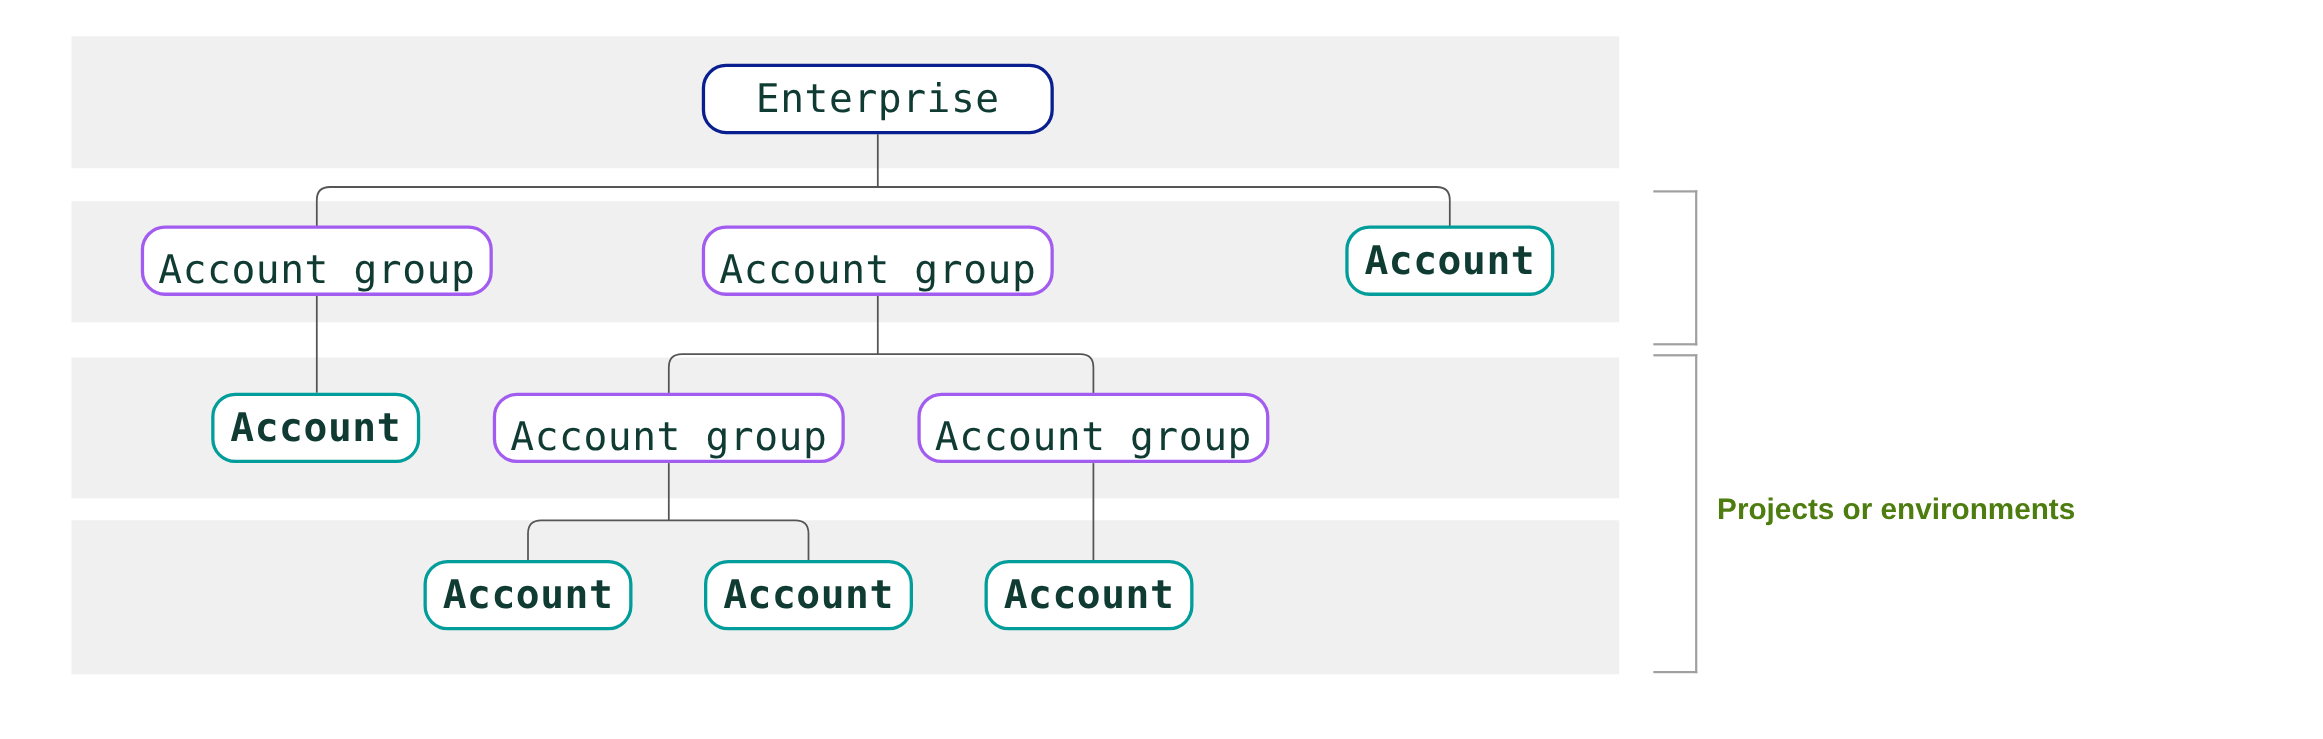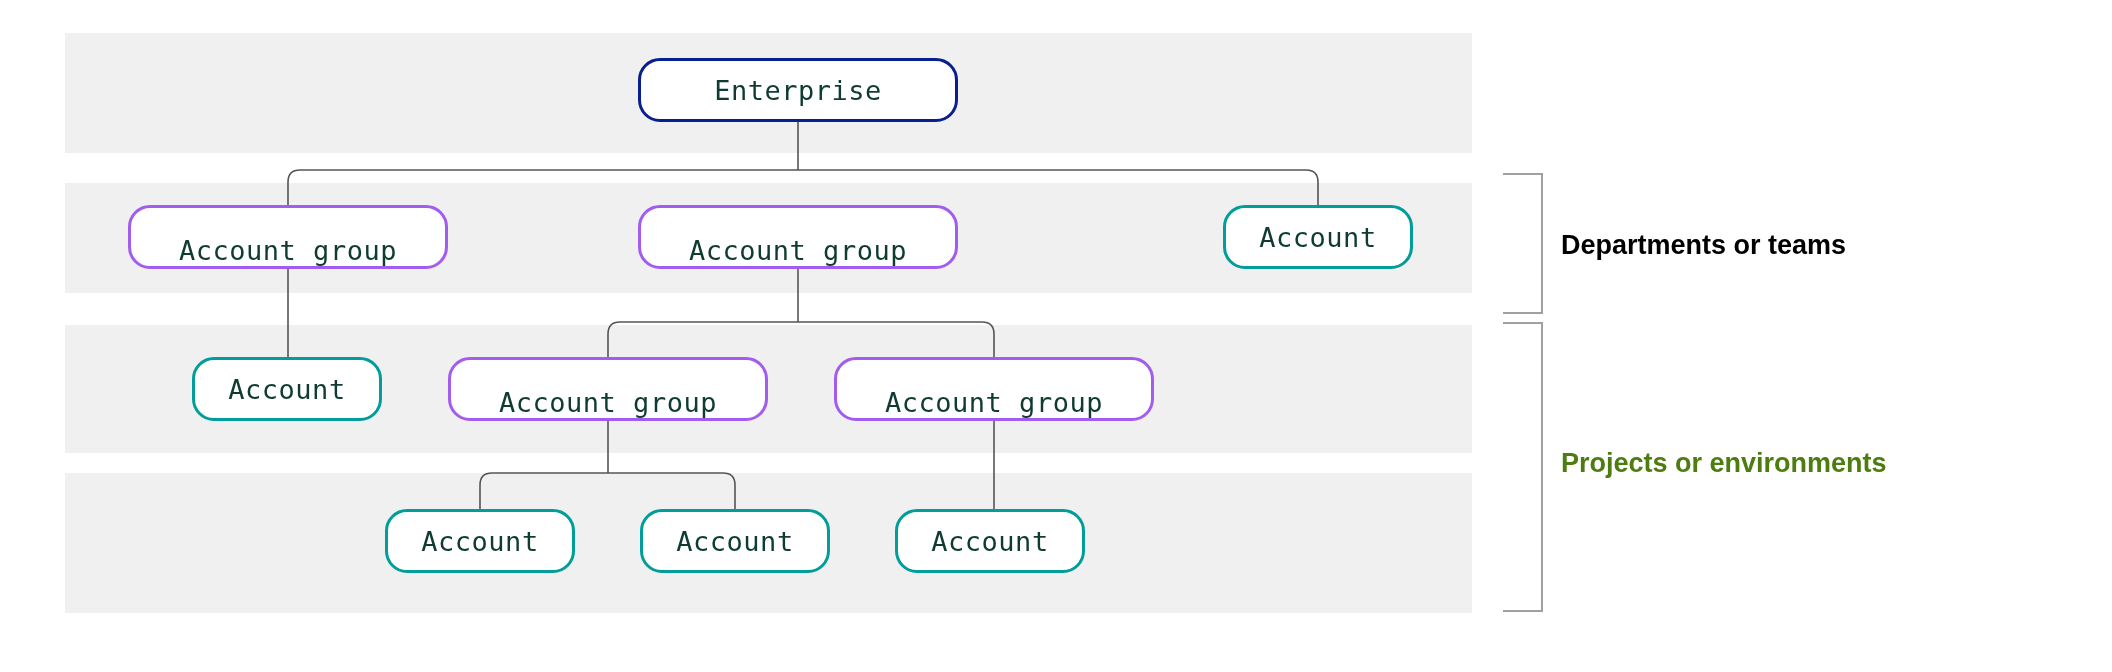--- a/index.html
+++ b/index.html
@@ -45,28 +45,28 @@
     position: absolute;
     box-sizing: border-box;
     background: #ffffff;
     border-radius: 22px;
     border-width: 3px;
     border-style: solid;
     display: flex;
     align-items: center;
     justify-content: center;
     font-family: "DejaVu Sans Mono", "Liberation Mono", monospace;
-    font-size: 27px;
+    font-size: 36px;
     letter-spacing: 0.5px;
     color: #0f3b33;
     white-space: nowrap;
   }
   .node.enterprise { border-color: #0a1f8f; border-width: 3.5px; }
   .node.group      { border-color: #a25df0; align-items: flex-end; }
-  .node.account    { border-color: #009d9a; }
+  .node.account    { border-color: #009d9a; font-weight: bold; }
 
   
   .bracket {
     position: absolute;
     box-sizing: border-box;
     border: 2.2px solid #a0a0a0;
     border-left: none;
   }
 
   
@@ -127,16 +127,15 @@
   <div class="node account" style="left: 640px; top: 509px; width: 190px; height: 64px; color: rgb(15, 59, 51);">
       <span>Account</span>
     </div>
   <div class="node account" style="left: 895px; top: 509px; width: 190px; height: 64px; color: rgb(15, 59, 51);">
       <span>Account</span>
     </div>
 
   <div class="bracket" style="left: 1503px; top: 173px; width: 40px; height: 141px; border-color: rgb(160, 160, 160);"></div>
   <div class="bracket" style="left: 1503px; top: 322px; width: 40px; height: 290px; border-color: rgb(160, 160, 160);"></div>
 
-  <div class="side-label" style="left: 1561px; top: 230px; color: rgb(0, 0, 0);">Departments or teams</div>
   <div class="side-label" style="left: 1561px; top: 448px; color: #4d7c0f;">Projects or environments</div>
 
 </div>
 
 </body></html>

